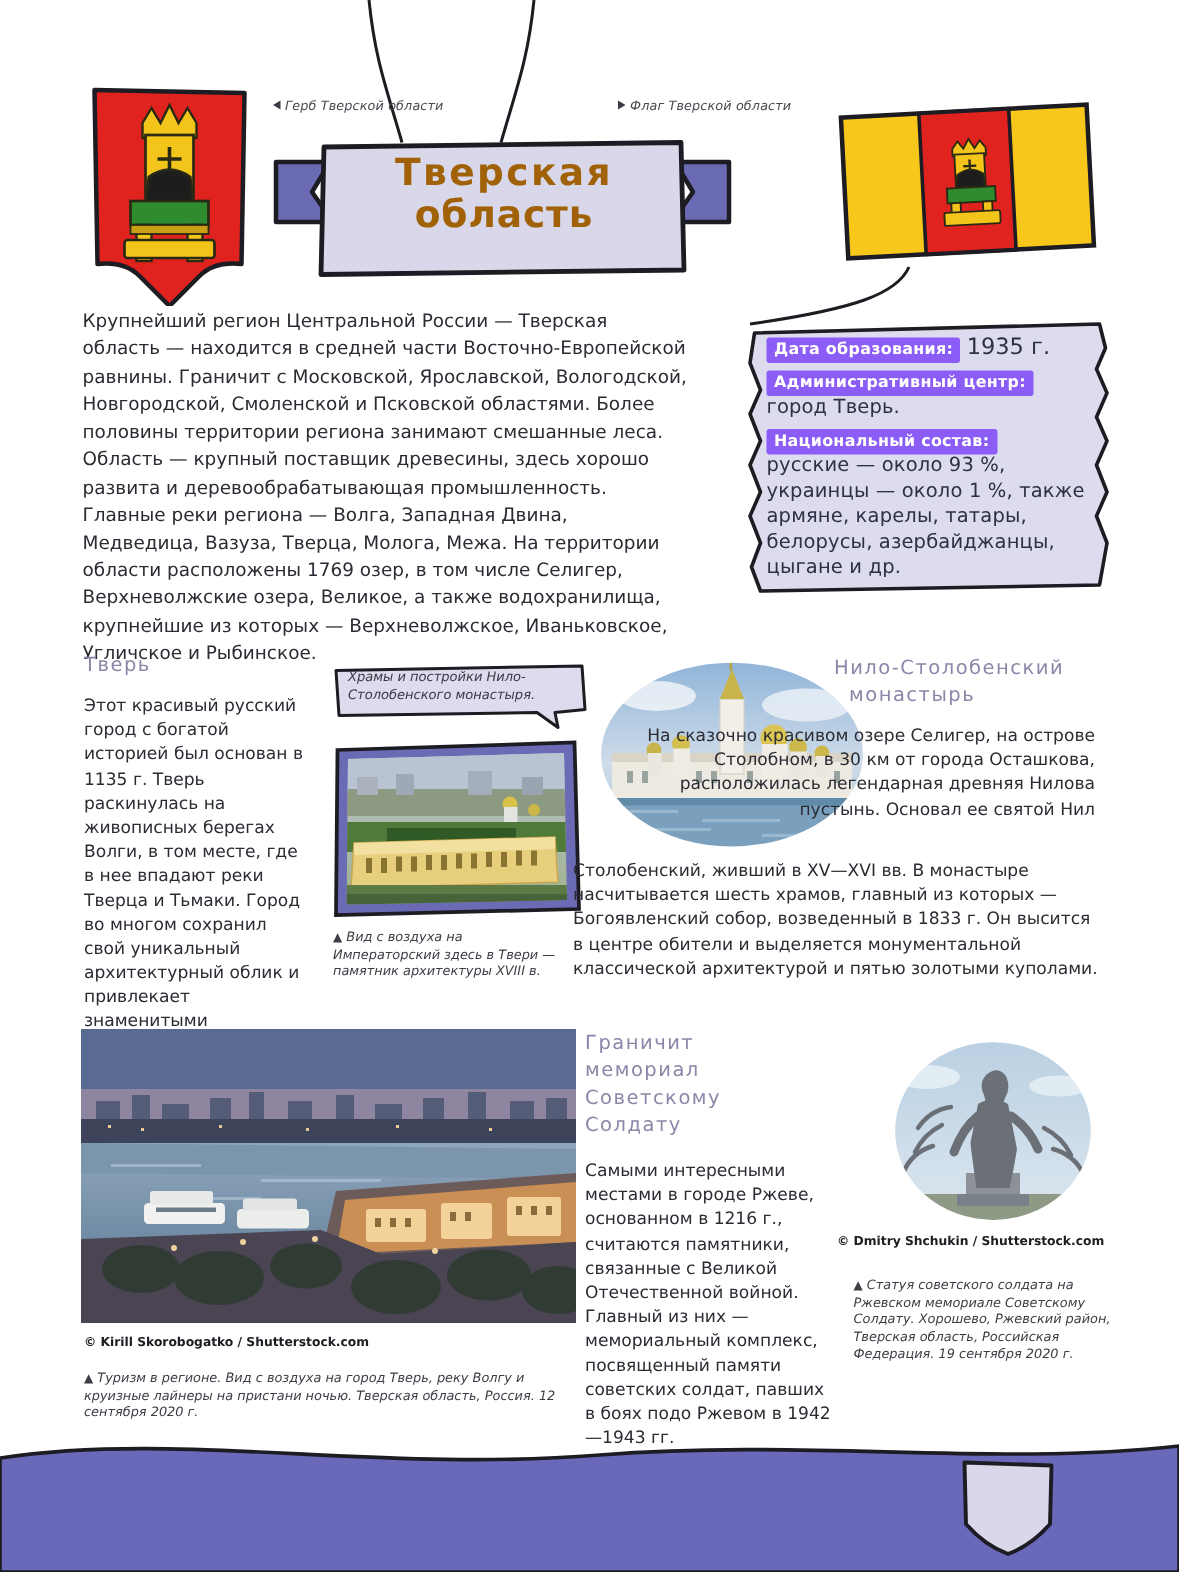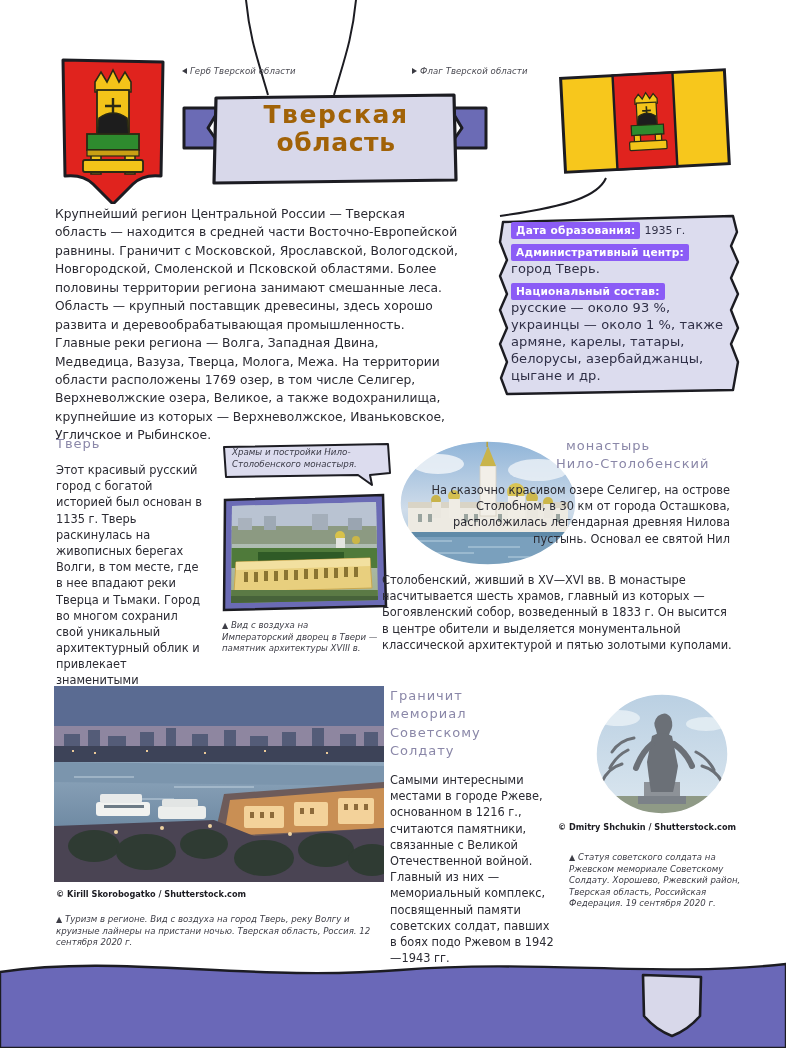--- a/index.html
+++ b/index.html
@@ -51,21 +51,21 @@
   .infocard{left:497px;top:212px;width:248px;height:186px;}
   .infocard .inner{
     position:absolute;left:14px;top:10px;width:218px;
     font-size:11.4px;line-height:1.33;color:#2f2f46;
   }
   .tag{
     display:inline-block;background:#8b5cf6;color:#ffffff;
     padding:1px 5px 2px;border-radius:2px;
     font-size:10.6px;font-weight:bold;letter-spacing:.2px;
   }
-  .tagval{font-size:11px;color:#2f2f46;margin-left:4px;margin-top:23px;}
+  .tagval{font-size:15px;color:#2f2f46;margin-left:4px;margin-top:23px;}
   .infocard .blk{margin-bottom:5px;}
   .infocard .body{font-size:13px;line-height:1.30;color:#2f2f46;letter-spacing:.1px;}
 
   
   .sec-h{
     font-size:13px;color:#8a87a8;letter-spacing:1px;line-height:1.25;
   }
 
   
   .col-txt{font-size:11.4px;line-height:1.42;color:#2b2b33;}
@@ -237,21 +237,21 @@
             <rect x="114" y="76" width="4" height="10"></rect>
           <rect x="124" y="75" width="4" height="10"></rect>
             <rect x="134" y="75" width="4" height="10"></rect>
         </g>
         <rect x="8" y="98" width="154" height="16" fill="#5b7a45"></rect>
         <rect x="8" y="104" width="154" height="10" fill="#47633a"></rect>
       </g>
     </svg>
   </div>
   <div class="abs cap" style="left:222px;top:620px;width:160px;">
-    <span class="capmark">▲</span> <span>Вид с воздуха на Императорский дворец в Твери — памятник архитектуры XVIII в.</span>
+    <span class="capmark">▲</span> <span>Вид с воздуха на Императорский здесь в Твери — памятник архитектуры XVIII в.</span>
   </div>
 
   <div class="abs photo" style="left:398px;top:440px;width:180px;height:126px;">
     <svg viewBox="0 0 180 126" width="180" height="126">
       <defs>
         <clipPath id="mc">
             <ellipse cx="90" cy="63" rx="88" ry="62"></ellipse>
           </clipPath>
         <linearGradient id="skyM" x1="0" y1="0" x2="0" y2="1">
           <stop offset="0" stop-color="#8fb4d8"></stop>
@@ -299,22 +299,22 @@
             <rect x="70" y="106" width="52" height="2"></rect>
           <rect x="30" y="112" width="46" height="2"></rect>
             <rect x="110" y="116" width="44" height="2"></rect>
         </g>
       </g>
       <ellipse cx="90" cy="63" rx="88" ry="62" fill="none" stroke="#ffffff" stroke-width="1.5"></ellipse>
     </svg>
   </div>
 
   <div class="abs sec-h" style="left:556px;top:437px;width:190px;line-height:1.35;">
+    <div>Нило-Столобенский</div>
     <div style="padding-left:10px;">монастырь</div>
-    <div>Нило-Столобенский</div>
   </div>
   <div class="abs col-txt" style="left:398px;top:482px;width:332px;text-align:right;">На сказочно красивом озере Селигер, на острове Столобном, в 30 км от города Осташкова, расположилась легендарная древняя Нилова пустынь. Основал ее святой Нил</div>
   <div class="abs col-txt" style="left:382px;top:572px;width:350px;">Столобенский, живший в XV—XVI вв. В монастыре насчитывается шесть храмов, главный из которых — Богоявленский собор, возведенный в 1833 г. Он высится в центре обители и выделяется монументальной классической архитектурой и пятью золотыми куполами.</div>
 
   <div class="abs photo" style="left:54px;top:686px;width:330px;height:196px;">
     <svg viewBox="0 0 330 196" width="330" height="196">
       <defs>
         <linearGradient id="sunset" x1="0" y1="0" x2="0" y2="1">
           <stop offset="0" stop-color="#5d6f96"></stop>
             <stop offset="0.38" stop-color="#9a8fa8"></stop>

